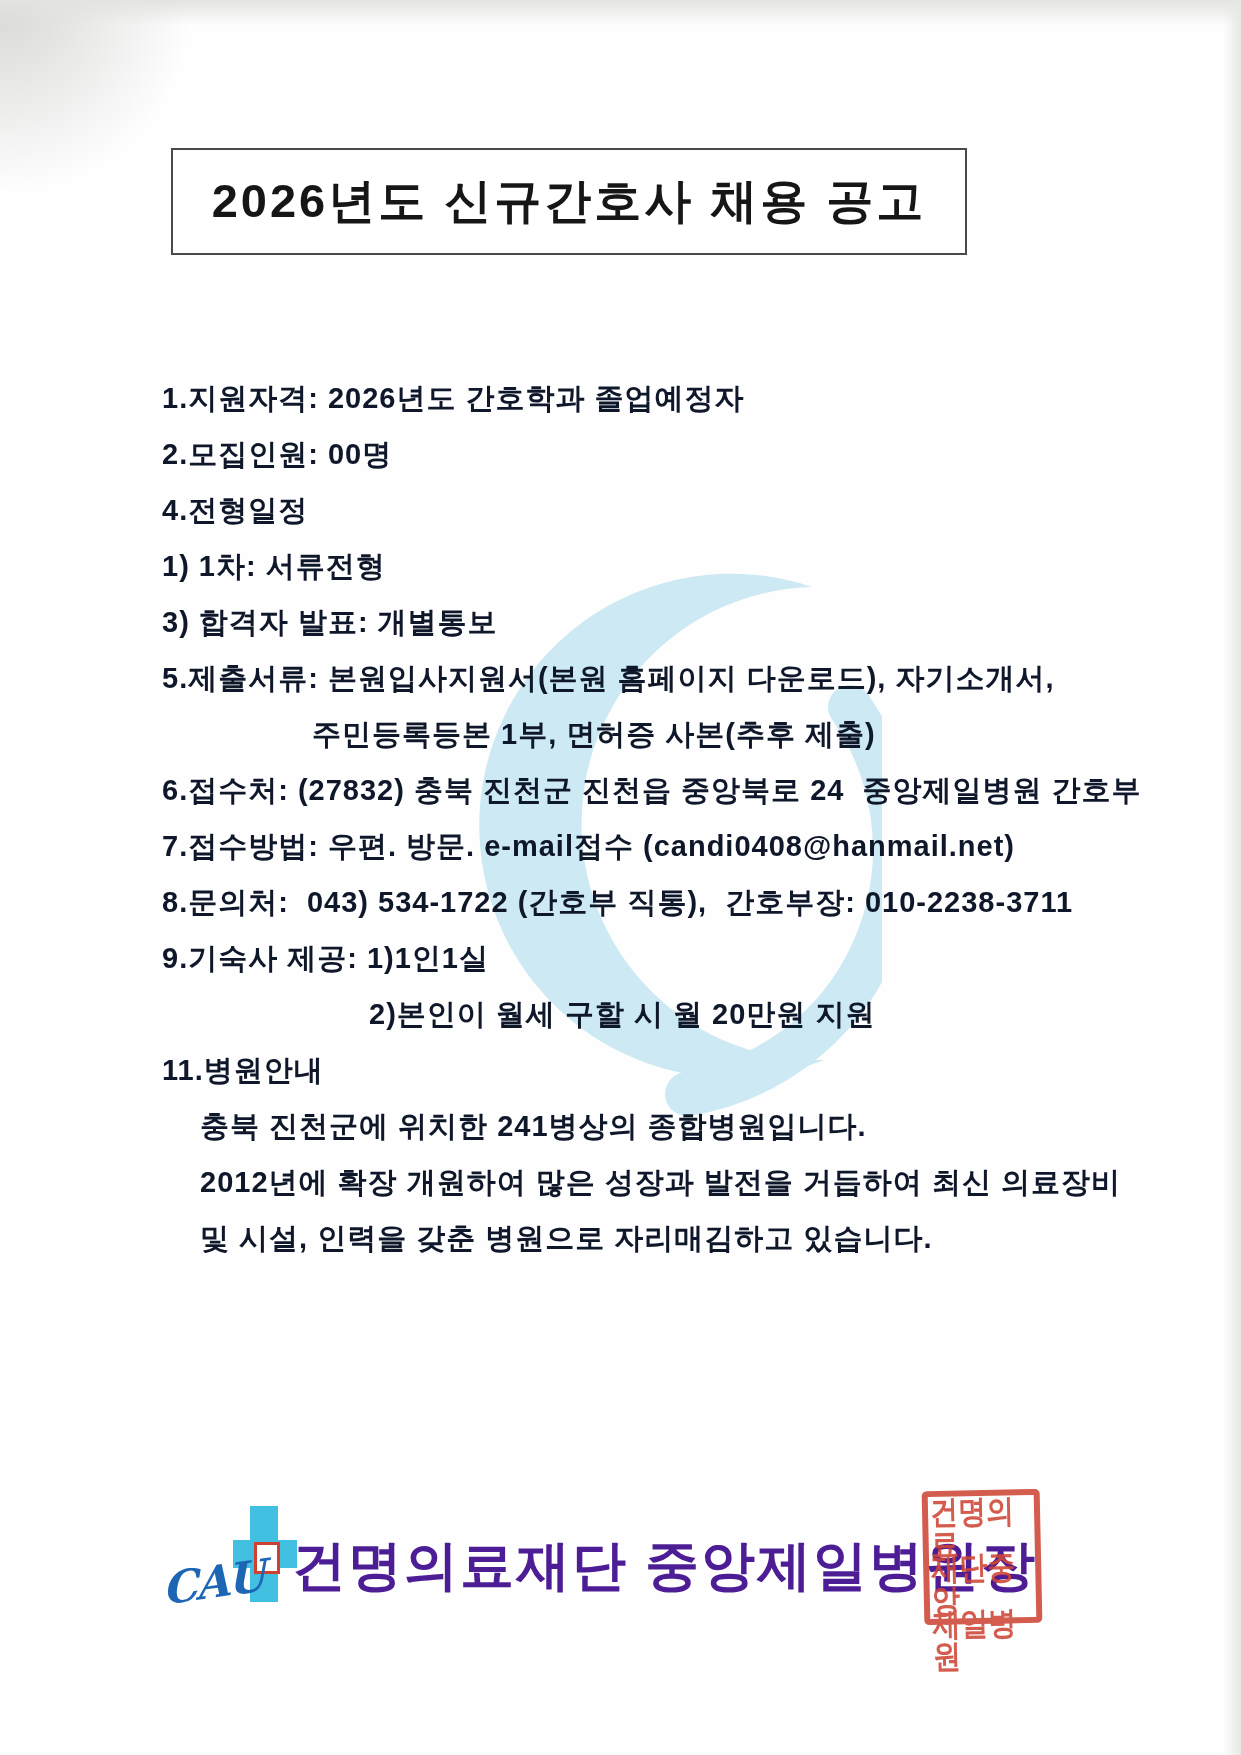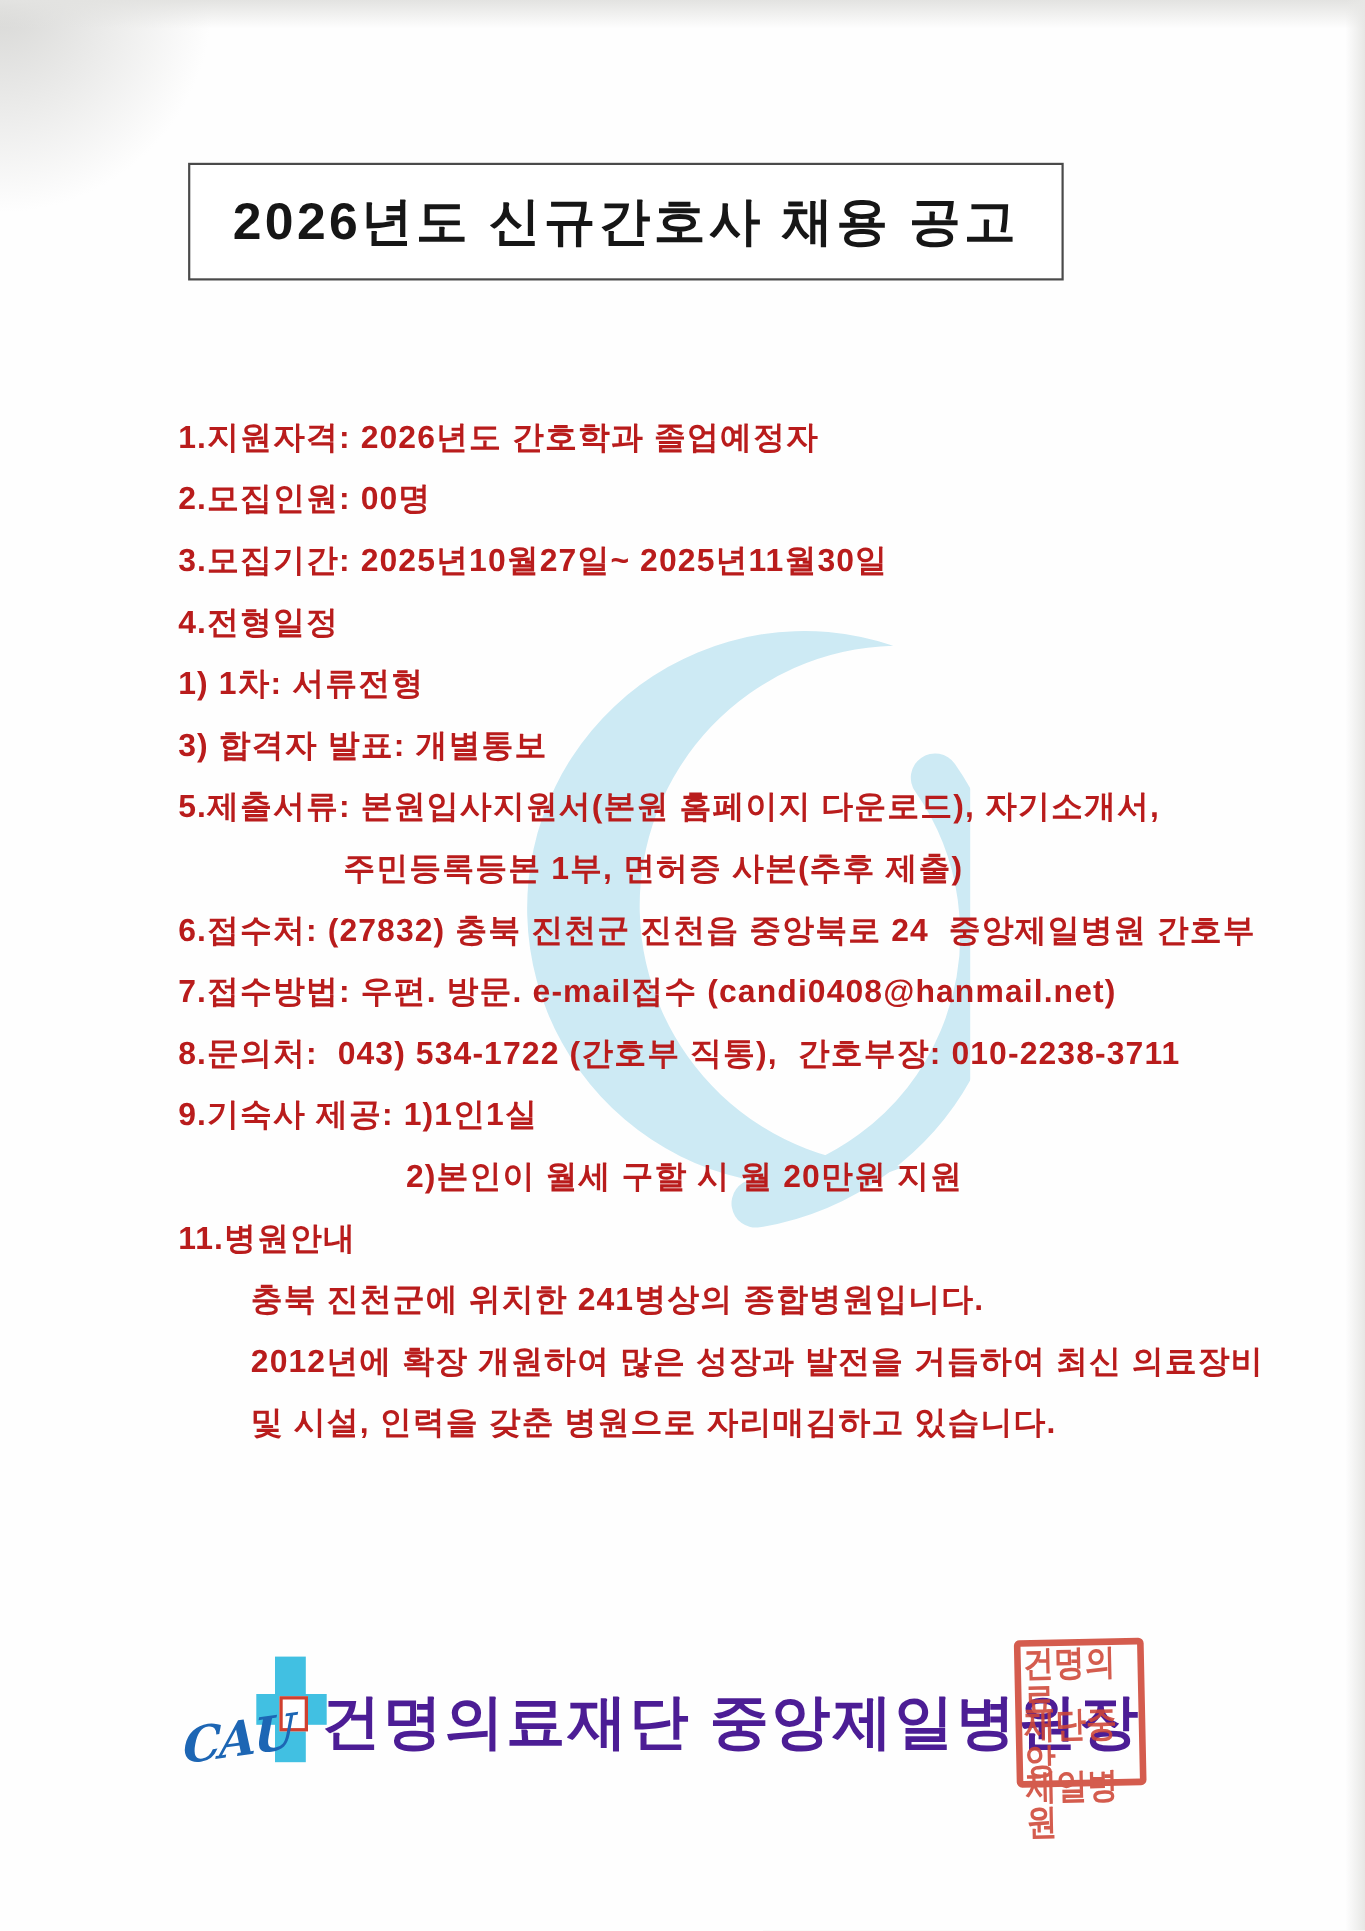--- a/index.html
+++ b/index.html
@@ -44,33 +44,33 @@
     display:flex;align-items:center;justify-content:center;
   }
   .title-text{
     font-size:47px;font-weight:bold;color:#161616;
     letter-spacing:3px;white-space:nowrap;
   }
 
   
   .doc-body{
     position:absolute;left:0;top:370px;width:1241px;
-    color:#b91c1c;
+    color:#0f172a;
   }
   .line{
     position:relative;
     height:56px;line-height:56px;
     font-size:29px;font-weight:bold;
     letter-spacing:1px;white-space:pre;
     padding-left:162px;
   }
   .line.ind-1{}
   .line.ind-2{padding-left:312px;}
   .line.ind-3{padding-left:345px;margin-left:24px;}
-  .line.ind-p{padding-left:200px;margin-left:28px;}
+  .line.ind-p{padding-left:200px;}
 
   
   .footer{
     position:absolute;left:0;top:1480px;width:1241px;height:230px;
   }
   .logo{
     position:absolute;left:160px;top:18px;width:215px;height:180px;
   }
   .cross-v{
     position:absolute;left:90px;top:8px;width:28px;height:96px;
@@ -128,21 +128,20 @@
     <path d="M 458 175 A 248 248 0 0 1 295 562" fill="none" stroke="#cdeaf4" stroke-width="44" stroke-linecap="round"></path>
   </svg>
 
   <div class="title-box">
     <span class="title-text">2026년도 신규간호사 채용 공고</span>
   </div>
 
   <div class="doc-body">
     <div class="line">1.지원자격: 2026년도 간호학과 졸업예정자</div>
     <div class="line">2.모집인원: 00명</div>
-    <div class="line">3.모집기간: 2025년10월27일~ 2025년11월30일</div>
     <div class="line">4.전형일정</div>
     <div class="line ind-1">1) 1차: 서류전형</div>
     <div class="line ind-1">3) 합격자 발표: 개별통보</div>
     <div class="line">5.제출서류: 본원입사지원서(본원 홈페이지 다운로드), 자기소개서,</div>
     <div class="line ind-2">주민등록등본 1부, 면허증 사본(추후 제출)</div>
     <div class="line">6.접수처: (27832) 충북 진천군 진천읍 중앙북로 24  중앙제일병원 간호부</div>
     <div class="line">7.접수방법: 우편. 방문. e-mail접수 (candi0408@hanmail.net)</div>
     <div class="line">8.문의처:  043) 534-1722 (간호부 직통),  간호부장: 010-2238-3711</div>
     <div class="line">9.기숙사 제공: 1)1인1실</div>
     <div class="line ind-3">2)본인이 월세 구할 시 월 20만원 지원</div>

